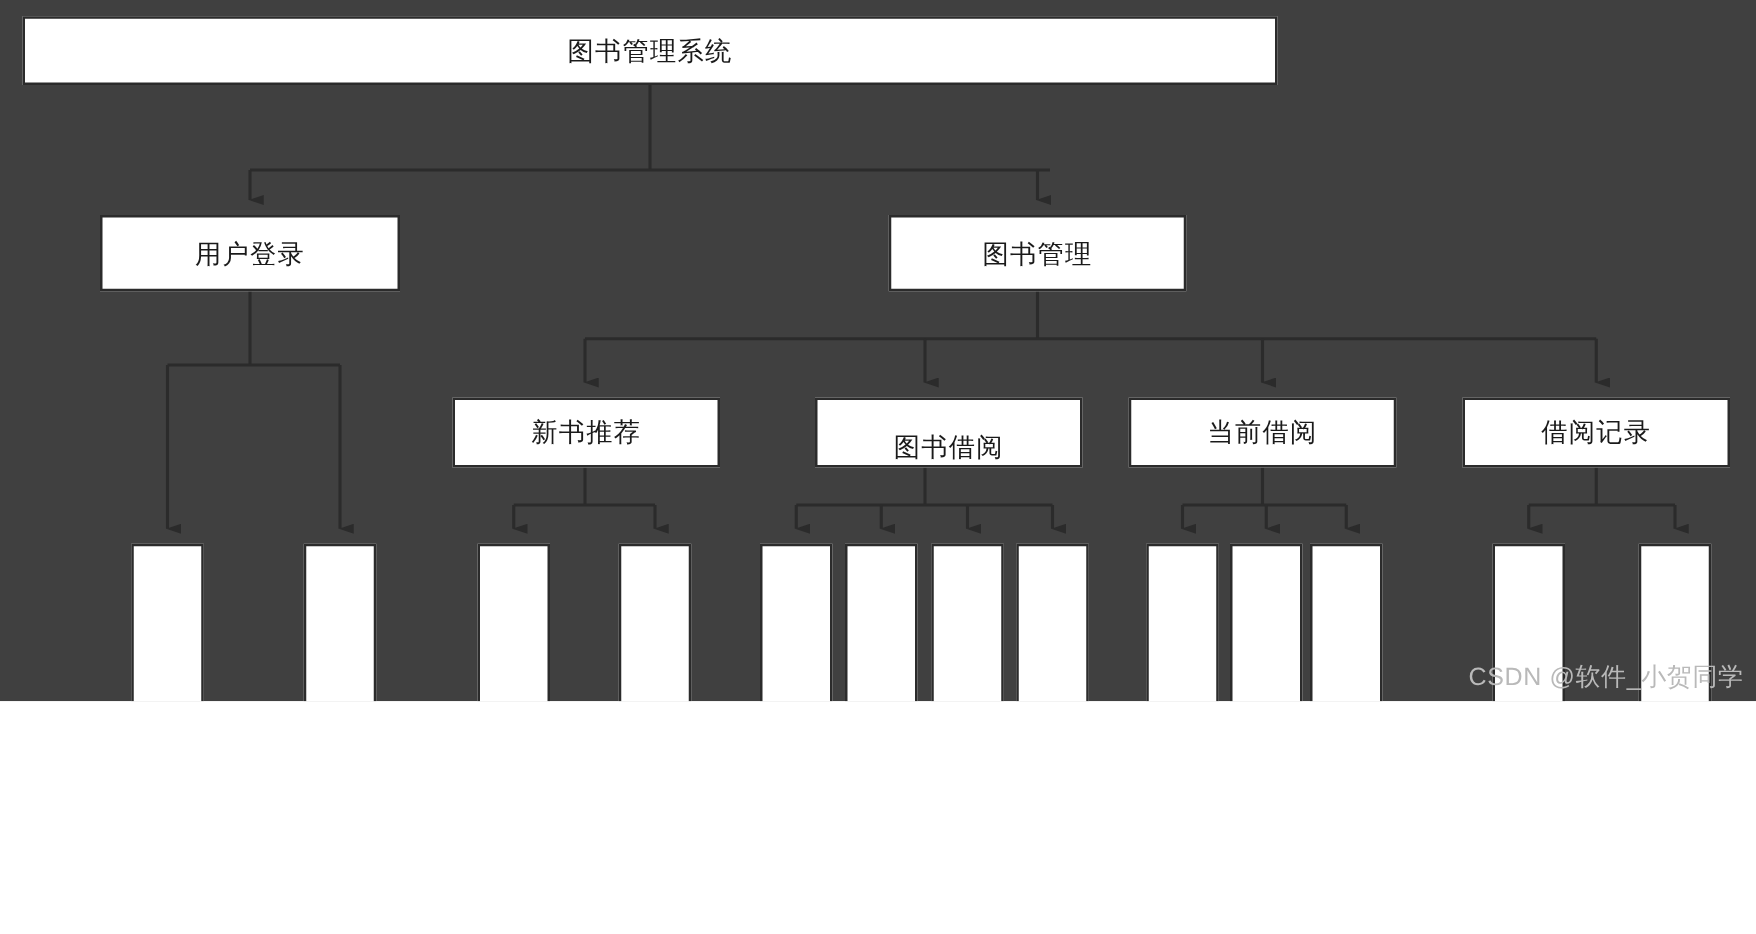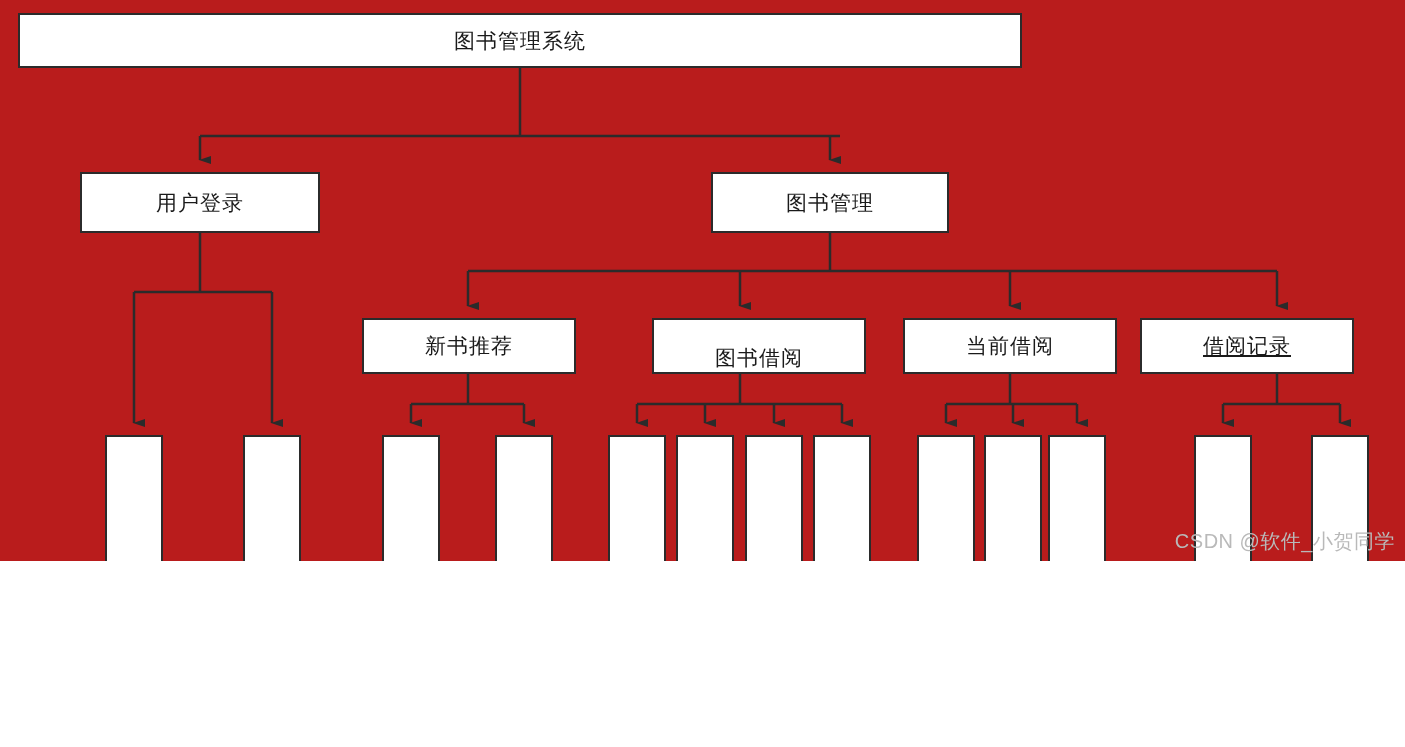--- a/index.html
+++ b/index.html
@@ -4,21 +4,21 @@
 <style>
   html, body {
     margin: 0;
     padding: 0;
     background: #ffffff;
   }
   #canvas {
     position: relative;
     width: 1405px;
     height: 561px;
-    background: #b91c1c;
+    background: #404040;
     font-family: "Liberation Sans", "DejaVu Sans", sans-serif;
     overflow: hidden;
   }
   svg.edges {
     position: absolute;
     left: 0;
     top: 0;
     width: 1405px;
     height: 747px;
     pointer-events: none;
@@ -134,21 +134,21 @@
   </div>
 
   <div class="node h" style="left:652px; top:318px; width:214px; height:56px;align-items:flex-end;">
     <span>图书借阅</span>
   </div>
 
   <div class="node h" style="left:903px; top:318px; width:214px; height:56px;">
     <span>当前借阅</span>
   </div>
 
-  <div class="node h" style="left:1140px; top:318px; width:214px; height:56px;text-decoration:underline;">
+  <div class="node h" style="left:1170px; top:318px; width:214px; height:56px;">
     <span>借阅记录</span>
   </div>
 
   <div class="node v" style="left:105px; top:435px; width:58px; height:300px;">
     <span class="vtext">用户登录</span>
   </div>
 
   <div class="node v" style="left:243px; top:435px; width:58px; height:300px;">
     <span class="vtext">注销登录</span>
   </div>

